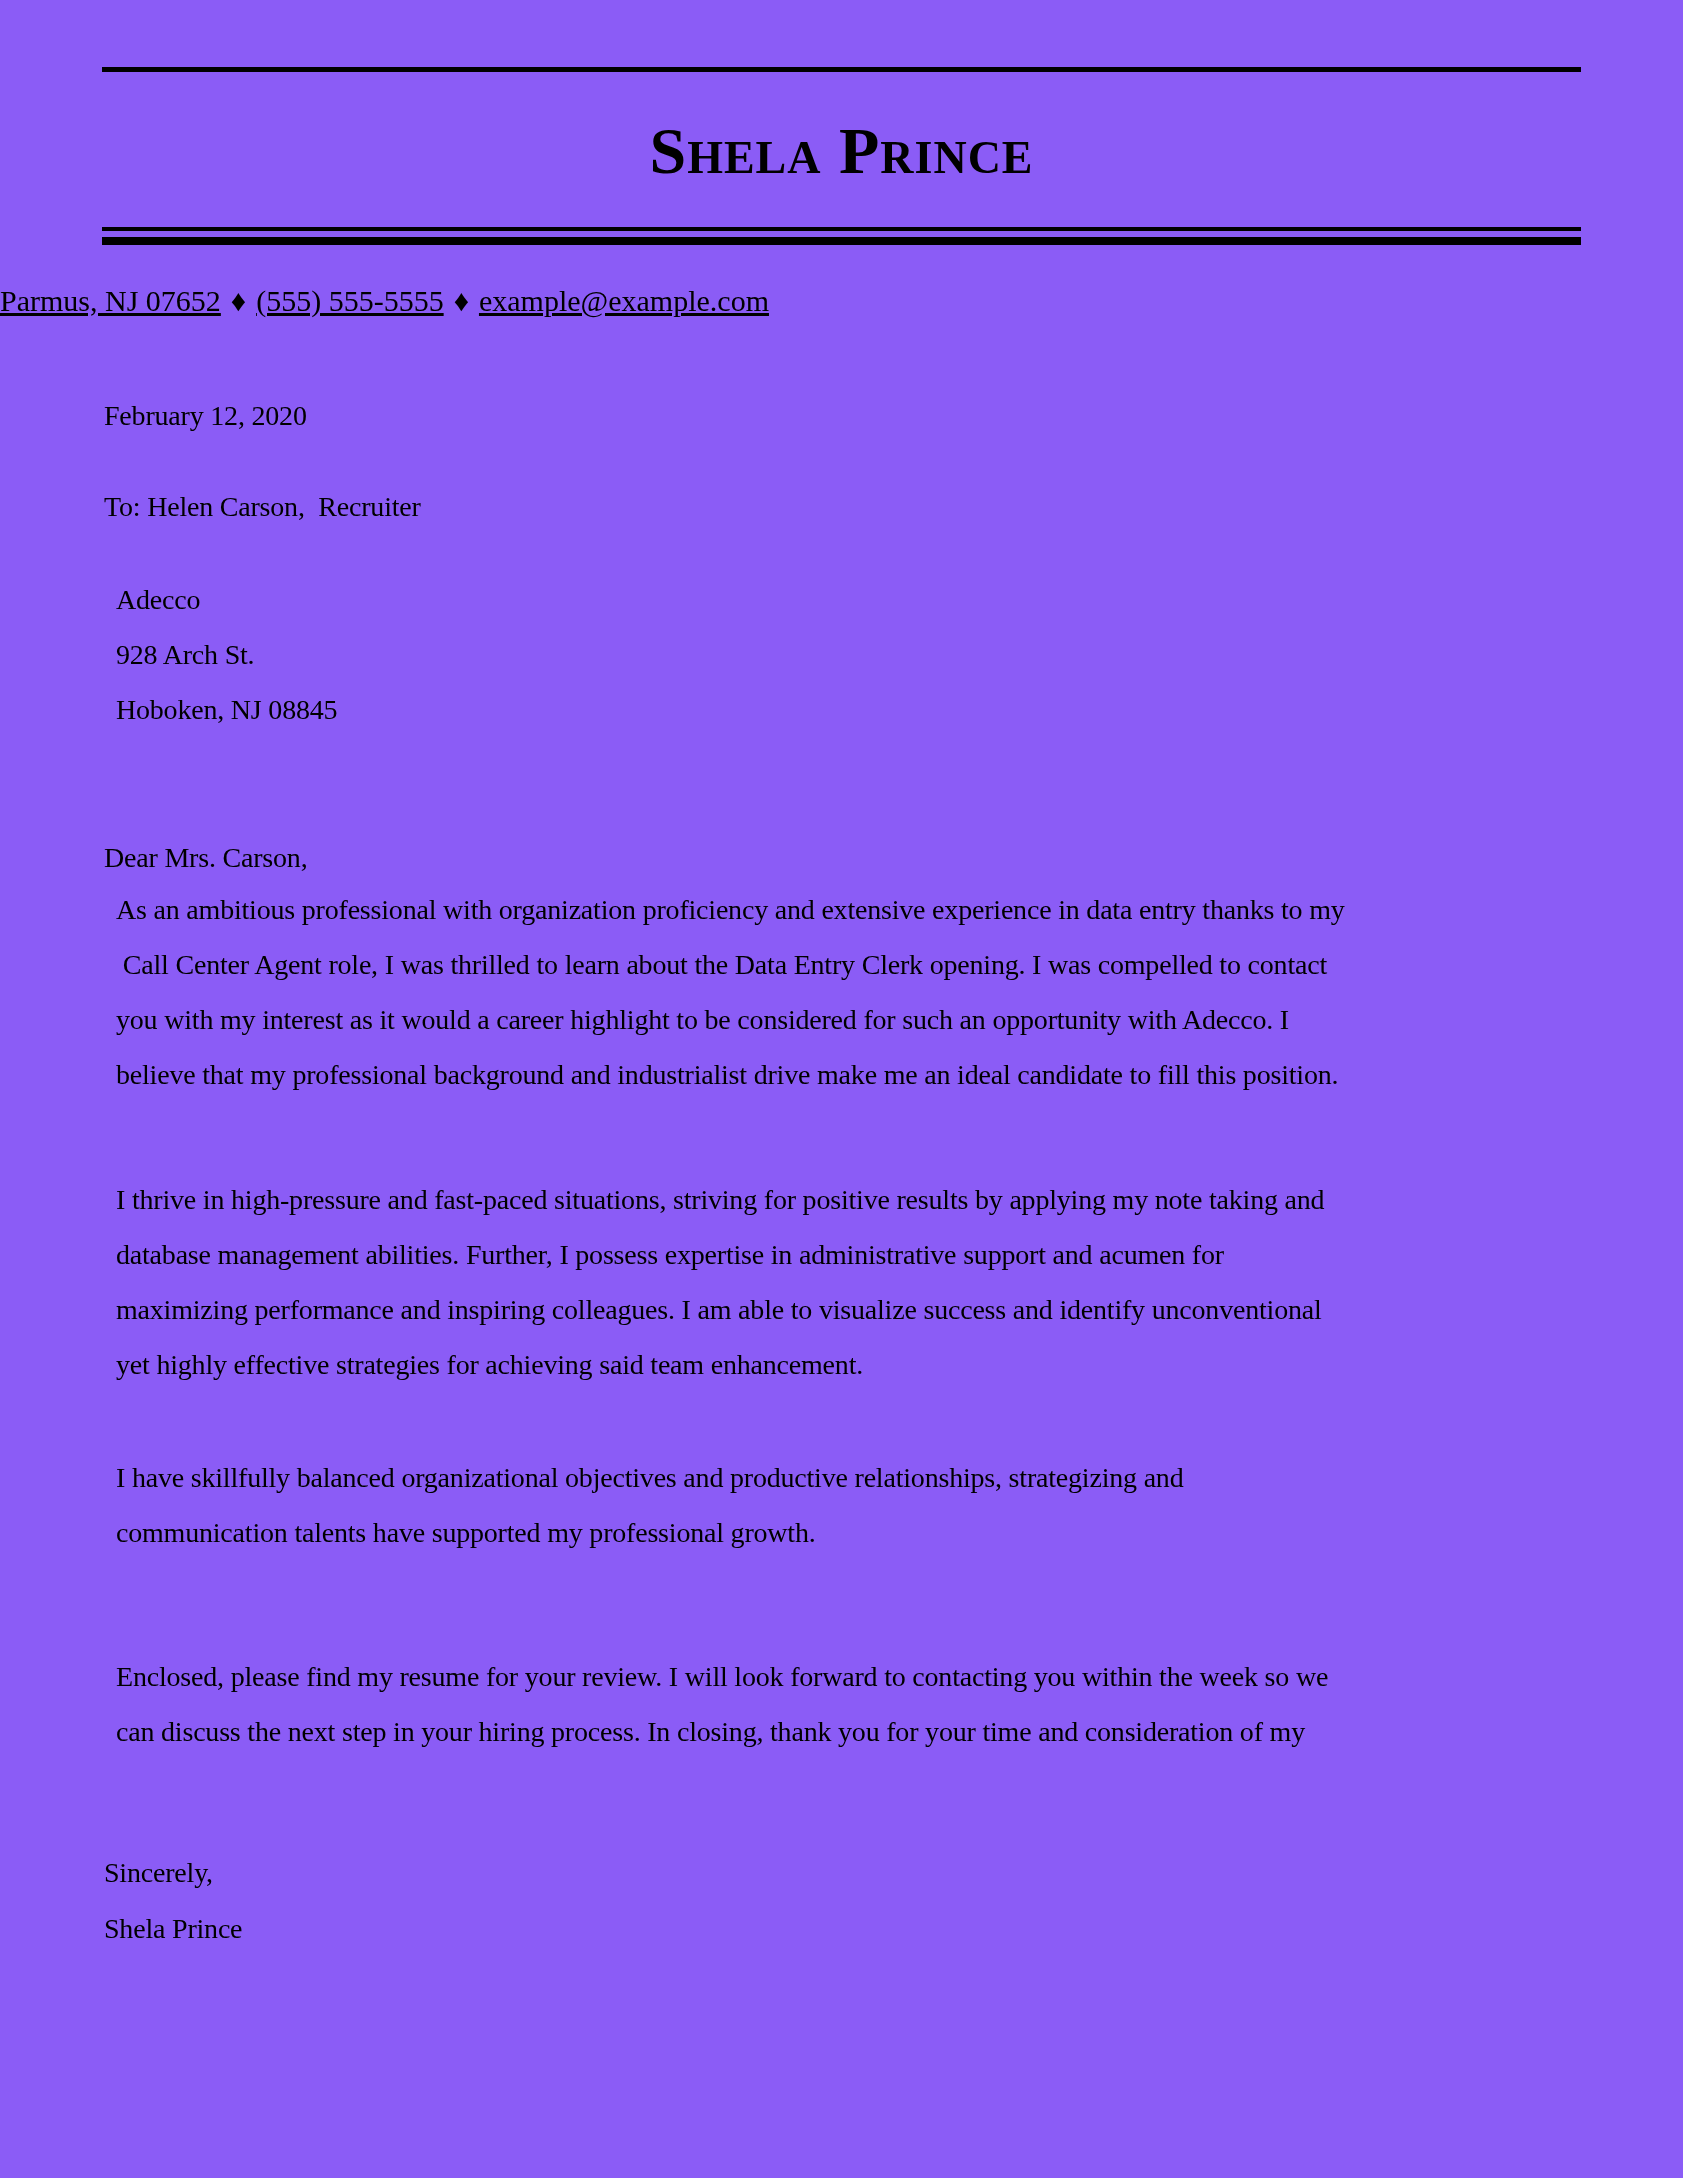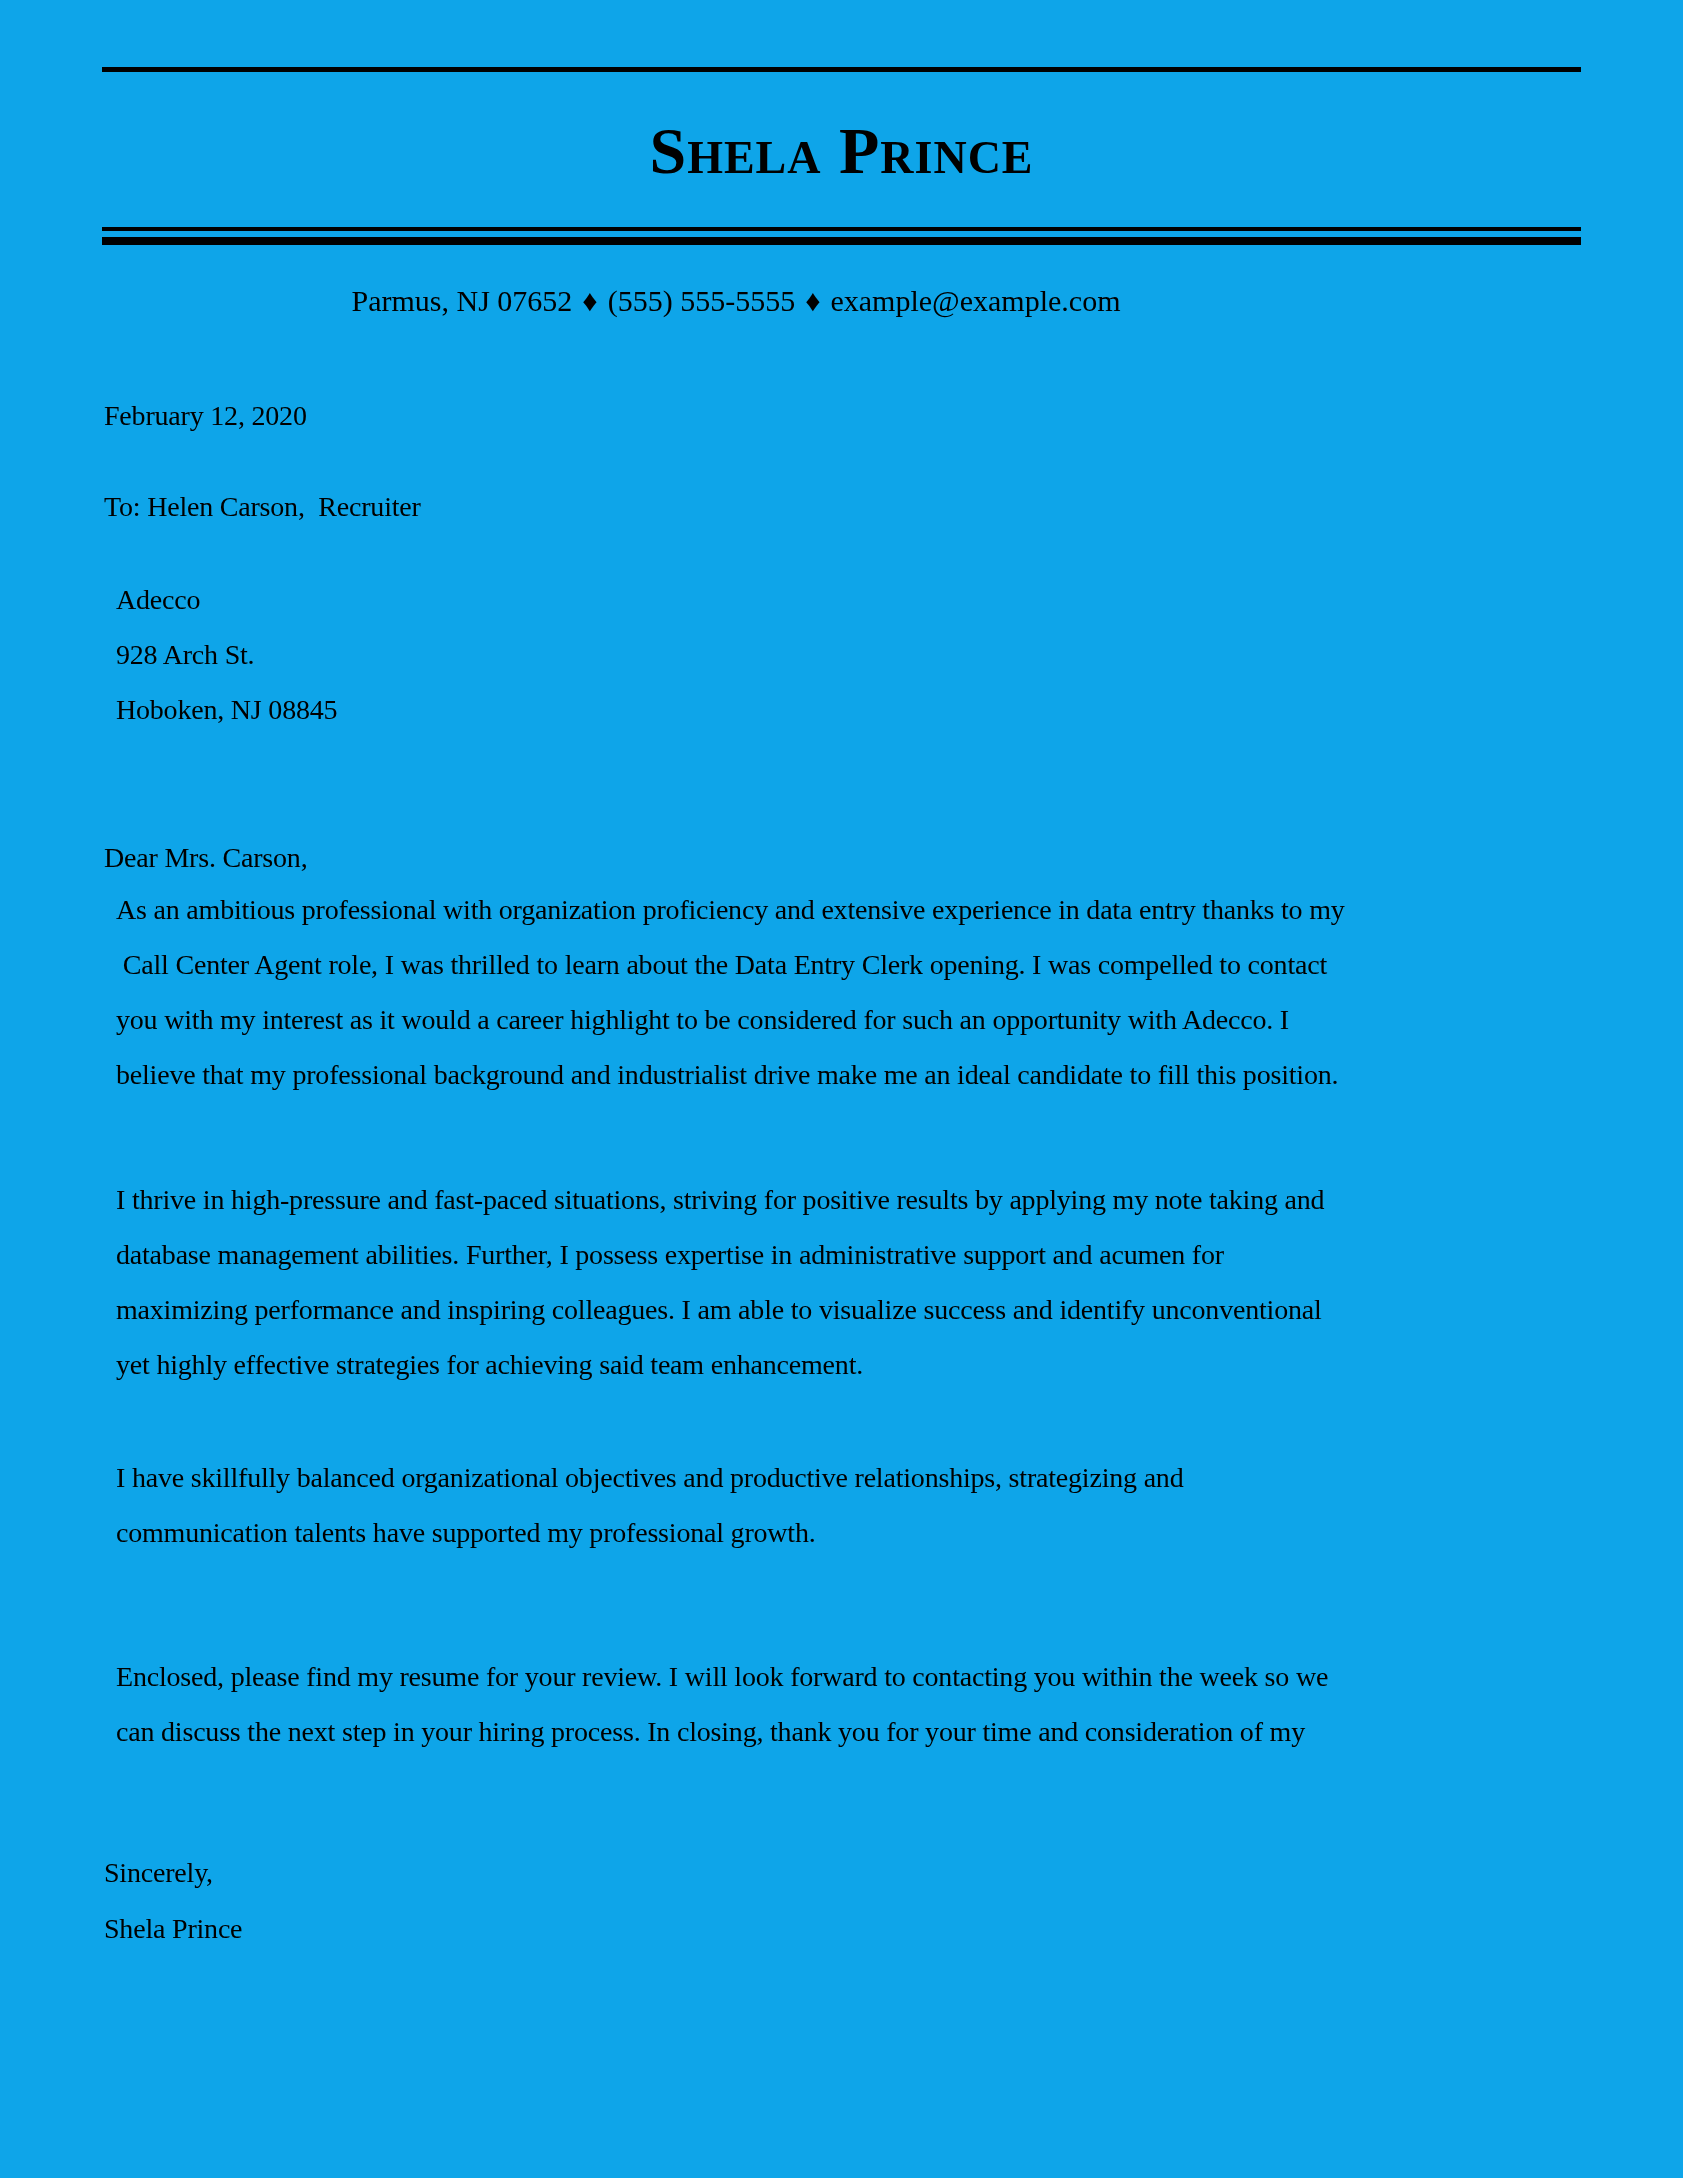--- a/index.html
+++ b/index.html
@@ -4,21 +4,21 @@
 <style>
   html, body {
     margin: 0;
     padding: 0;
     background: #ffffff;
   }
   .page {
     position: relative;
     width: 1683px;
     height: 2178px;
-    background: #0ea5e9;
+    background: #8b5cf6;
     color: #000000;
     font-family: "Liberation Serif", "DejaVu Serif", serif;
     overflow: hidden;
   }
   .rule {
     position: absolute;
     left: 102px;
     width: 1479px;
     background: #000000;
   }
@@ -37,24 +37,24 @@
     font-weight: bold;
     font-variant: small-caps;
     letter-spacing: 1px;
     white-space: pre;
   }
   .contact {
     position: absolute;
     left: 0;
     top: 284px;
     width: 1472px;
-    text-align: center;
     font-size: 30px;
     line-height: 34px;
     white-space: pre;
+    text-decoration: underline;
   }
   .contact .sep {
     display: inline-block;
     margin: 0 10px;
   }
   .block {
     position: absolute;
     left: 104px;
     font-size: 28px;
     line-height: 55px;

